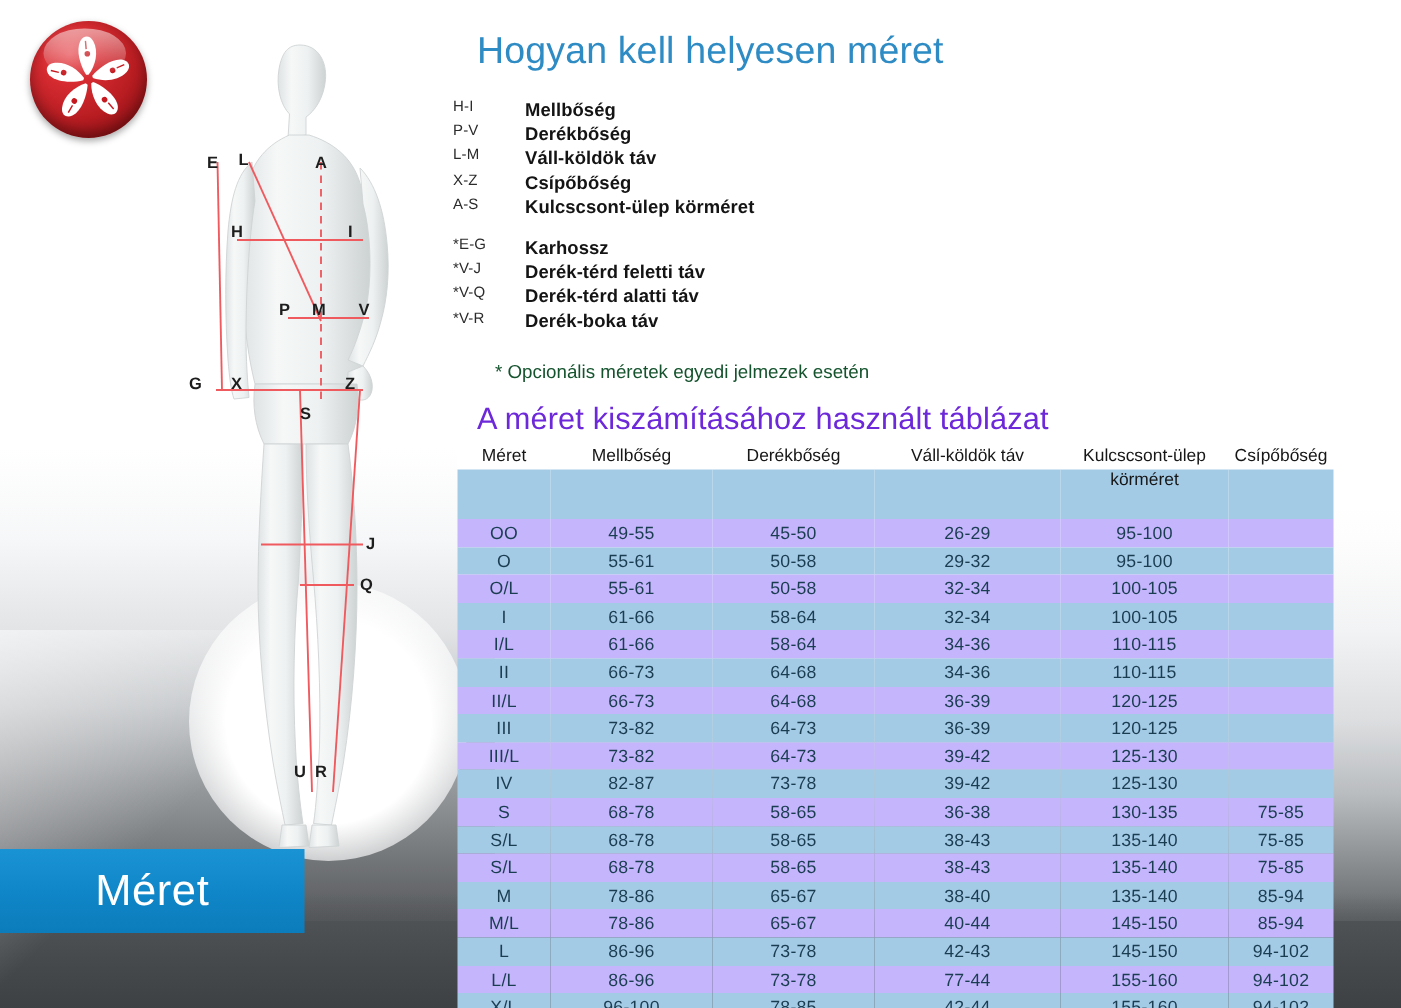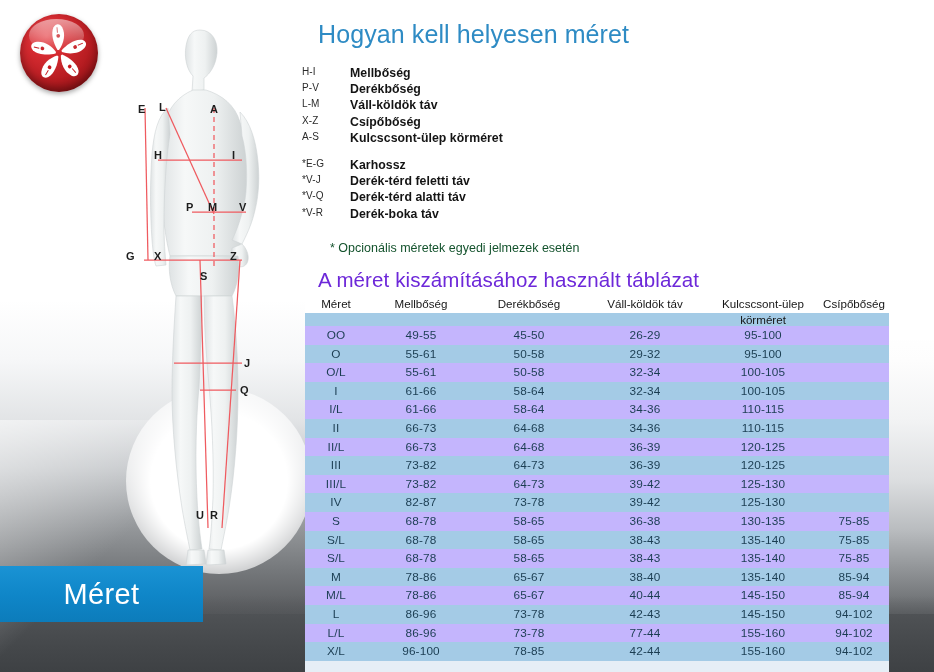--- a/index.html
+++ b/index.html
@@ -60,21 +60,21 @@
   .leg-gap{height:11px;}
   #optional{position:absolute;left:30px;top:241px;font-size:12.5px;color:#14532d;}
   #subtitle{position:absolute;left:18px;top:268px;font-size:20.5px;color:#6d28d9;
     letter-spacing:.1px;white-space:nowrap;}
 
   
   #table-wrap{position:absolute;left:5px;top:298px;width:584px;z-index:7;}
   table{border-collapse:collapse;width:584px;table-layout:fixed;}
   thead th{font-size:11.6px;color:#161616;font-weight:400;text-align:center;
     vertical-align:top;padding:0 1px 2px;line-height:1.08;background:#fff;}
-  thead th.sub{background:#a4cbe6;font-size:11.6px;padding-top:1px;padding-bottom:0;}
+  thead th.sub{background:#a4cbe6;font-size:11.6px;padding-top:1px;padding-bottom:20px;}
   tbody td{font-size:11.8px;color:#1b3d52;text-align:center;height:18.6px;
     padding:0;line-height:18.6px;letter-spacing:.15px;}
   tbody tr.odd td{background:#c4b5fd;}
   tbody tr.even td{background:#a4cbe6;}
   tbody tr.tail td{background:#e6eef6;height:13px;}
   col.c0{width:62px;}col.c1{width:108px;}col.c2{width:108px;}
   col.c3{width:124px;}col.c4{width:112px;}col.c5{width:70px;}
 
   
   #meret{position:absolute;left:0;top:566px;width:203px;height:56px;z-index:8;

